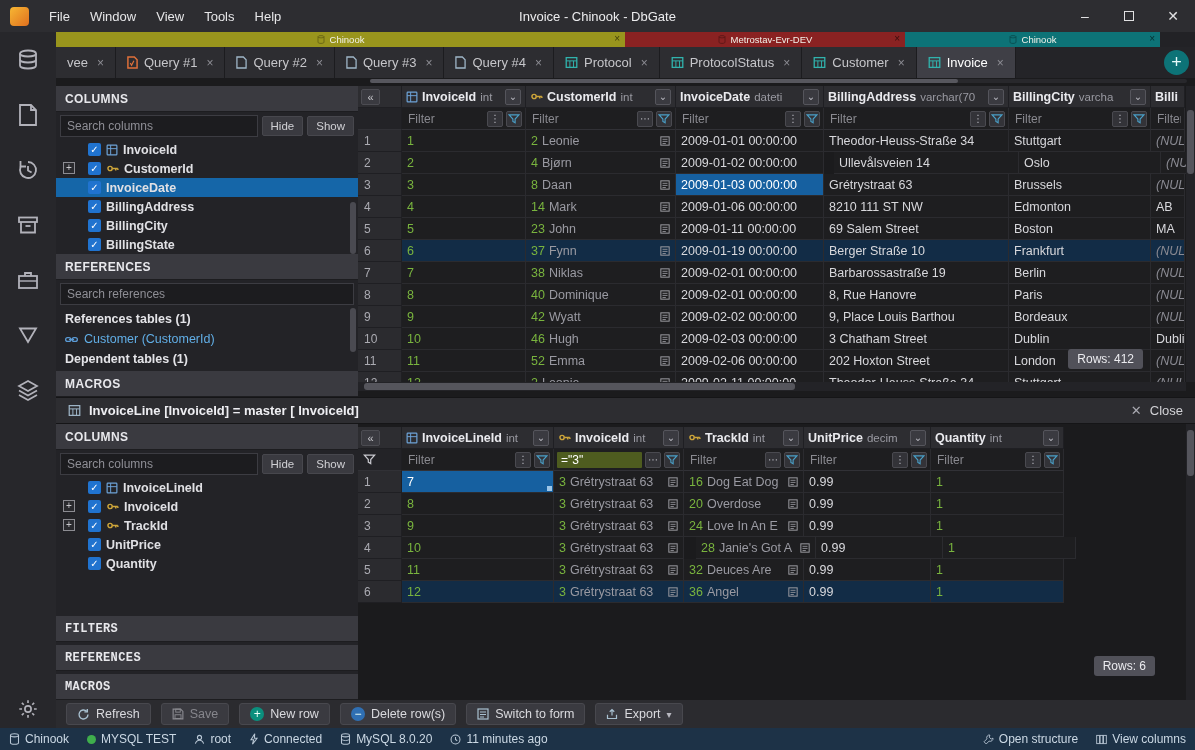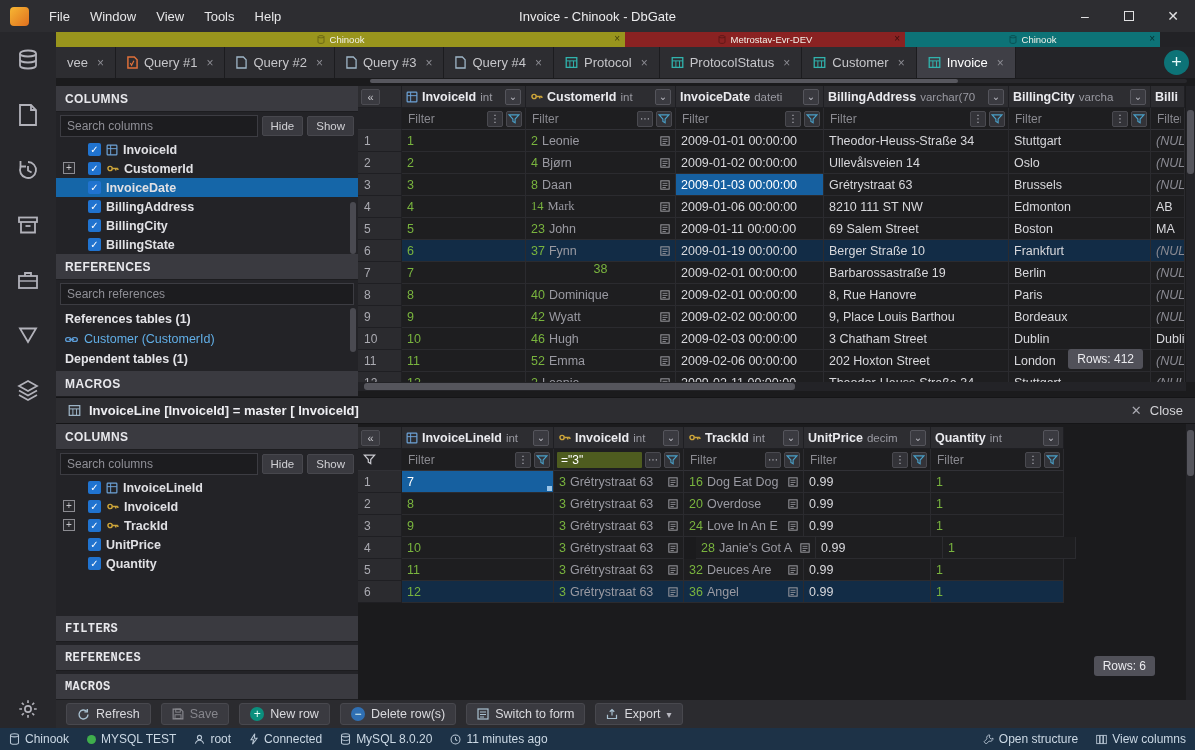--- a/index.html
+++ b/index.html
@@ -509,21 +509,21 @@
           <span class="idg">4</span>
           <span class="lookup">Bjørn</span>
           <span class="fkic">
             <svg width="10" height="10" viewBox="0 0 12 12">
               <rect x="1" y="1" width="10" height="10" fill="none" stroke="#9a9aa0" stroke-width="1.2"></rect>
               <path d="M3 4h6M3 6.5h6M3 9h4" stroke="#9a9aa0" stroke-width="1"></path>
             </svg>
           </span>
         </div>
         <div class="gcell" style="width: 148px;">2009-01-02 00:00:00</div>
-        <div class="gcell" style="width: 185px;">Ullevålsveien 14</div>
+        <div class="gcell" style="width: 185px; margin-left: 10px;">Ullevålsveien 14</div>
         <div class="gcell" style="width: 142px;">Oslo</div>
         <div class="gcell" style="width: 34px;">
           <span class="nul">(NULL)</span>
         </div>
       </div>
       <div class="grow">
         <div class="gnum">3</div>
         <div class="gcell green" style="width: 124px;">3</div>
         <div class="gcell" style="width: 150px;">
           <span class="idg">8</span>
@@ -538,21 +538,21 @@
         <div class="gcell cellsel" style="width: 148px;">2009-01-03 00:00:00</div>
         <div class="gcell" style="width: 185px;">Grétrystraat 63</div>
         <div class="gcell" style="width: 142px;">Brussels</div>
         <div class="gcell" style="width: 34px;">
           <span class="nul">(NULL)</span>
         </div>
       </div>
       <div class="grow">
         <div class="gnum">4</div>
         <div class="gcell green" style="width: 124px;">4</div>
-        <div class="gcell" style="width: 150px; font-family: Liberation Serif, serif;">
+        <div class="gcell" style="width: 150px;">
           <span class="idg">14</span>
           <span class="lookup">Mark</span>
           <span class="fkic">
             <svg width="10" height="10" viewBox="0 0 12 12">
               <rect x="1" y="1" width="10" height="10" fill="none" stroke="#9a9aa0" stroke-width="1.2"></rect>
               <path d="M3 4h6M3 6.5h6M3 9h4" stroke="#9a9aa0" stroke-width="1"></path>
             </svg>
           </span>
         </div>
         <div class="gcell" style="width: 148px;">2009-01-06 00:00:00</div>
@@ -594,21 +594,21 @@
         <div class="gcell" style="width: 148px;">2009-01-19 00:00:00</div>
         <div class="gcell" style="width: 185px;">Berger Straße 10</div>
         <div class="gcell" style="width: 142px;">Frankfurt</div>
         <div class="gcell" style="width: 34px;">
           <span class="nul">(NULL)</span>
         </div>
       </div>
       <div class="grow">
         <div class="gnum">7</div>
         <div class="gcell green" style="width: 124px;">7</div>
-        <div class="gcell" style="width: 150px; flex-direction: column;">
+        <div class="gcell" style="width: 150px;">
           <span class="idg">38</span>
           <span class="lookup">Niklas</span>
           <span class="fkic">
             <svg width="10" height="10" viewBox="0 0 12 12">
               <rect x="1" y="1" width="10" height="10" fill="none" stroke="#9a9aa0" stroke-width="1.2"></rect>
               <path d="M3 4h6M3 6.5h6M3 9h4" stroke="#9a9aa0" stroke-width="1"></path>
             </svg>
           </span>
         </div>
         <div class="gcell" style="width: 148px;">2009-02-01 00:00:00</div>

